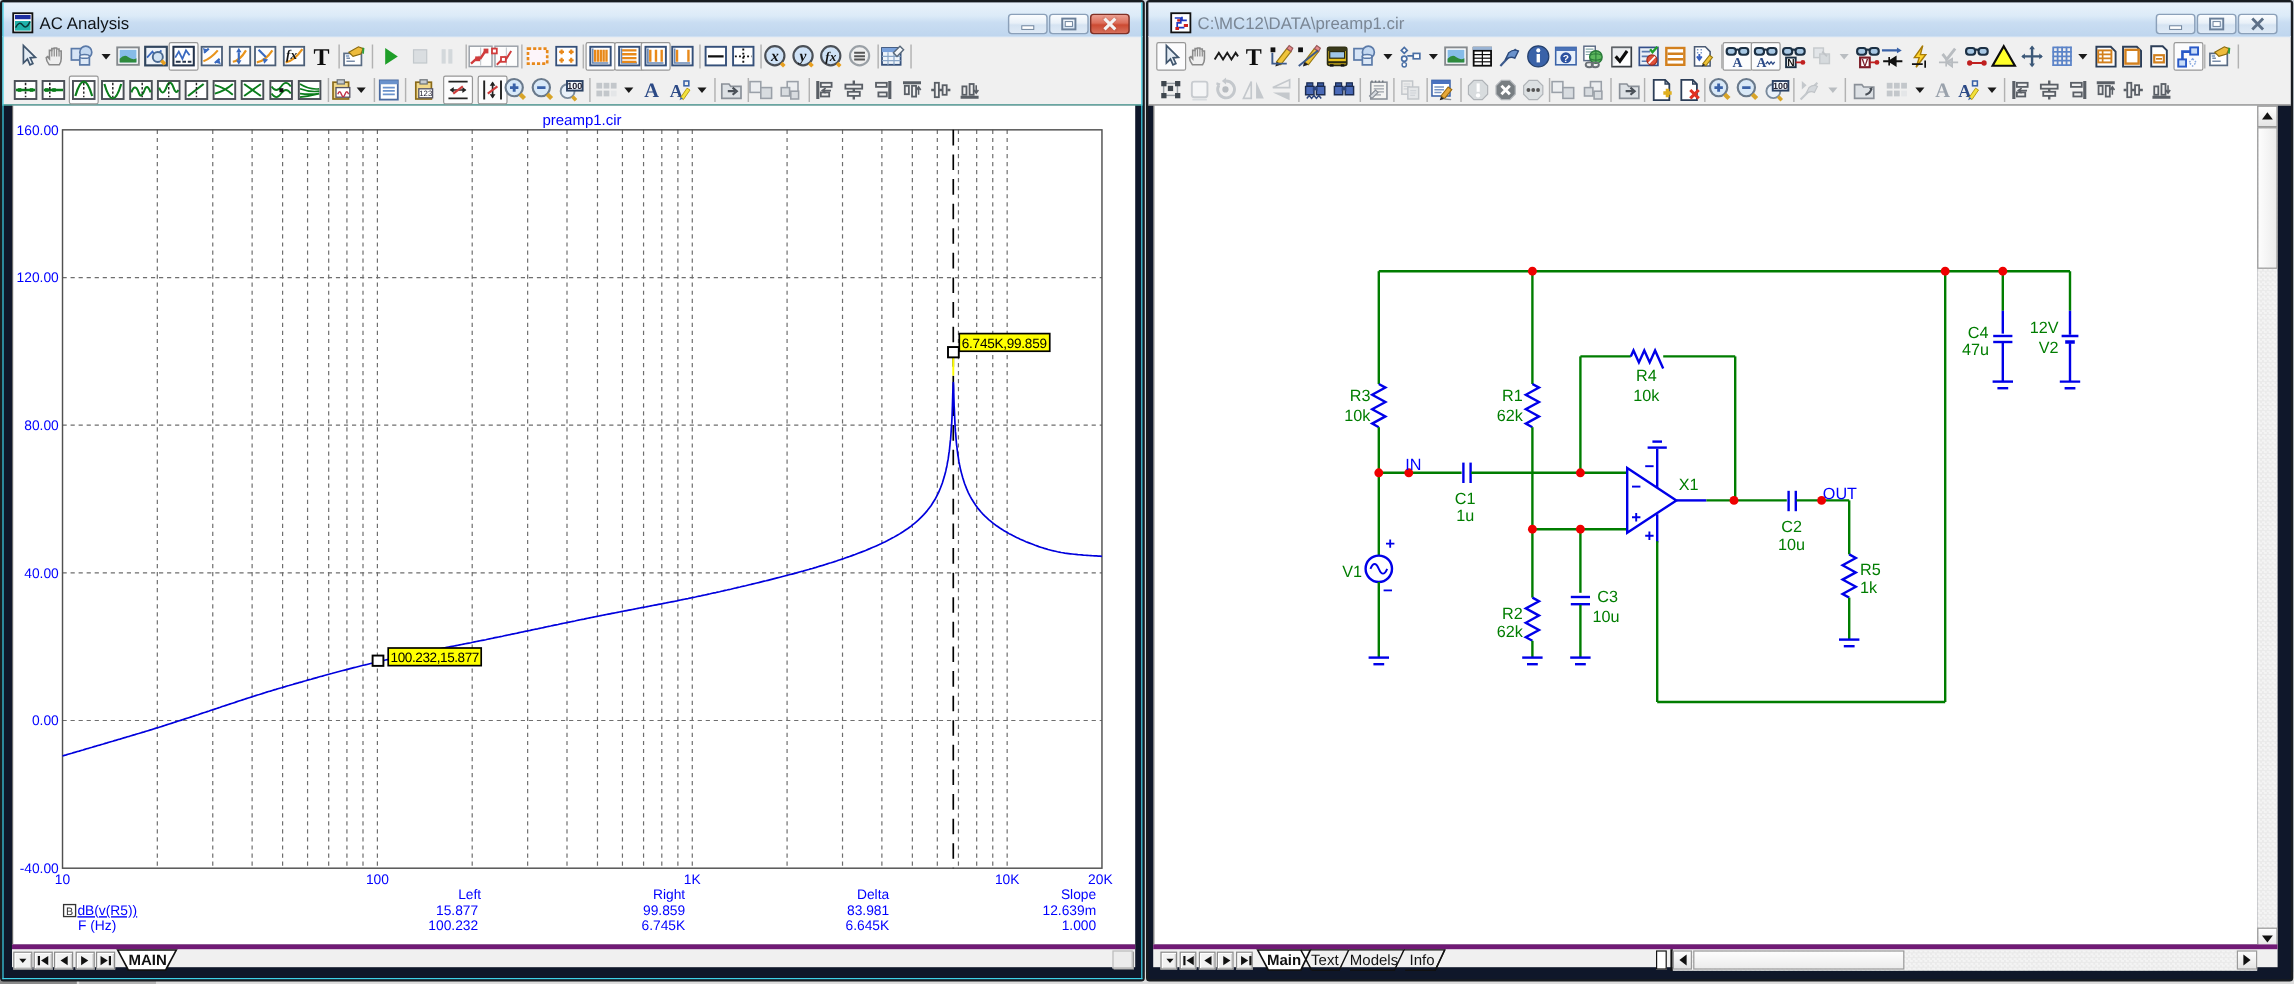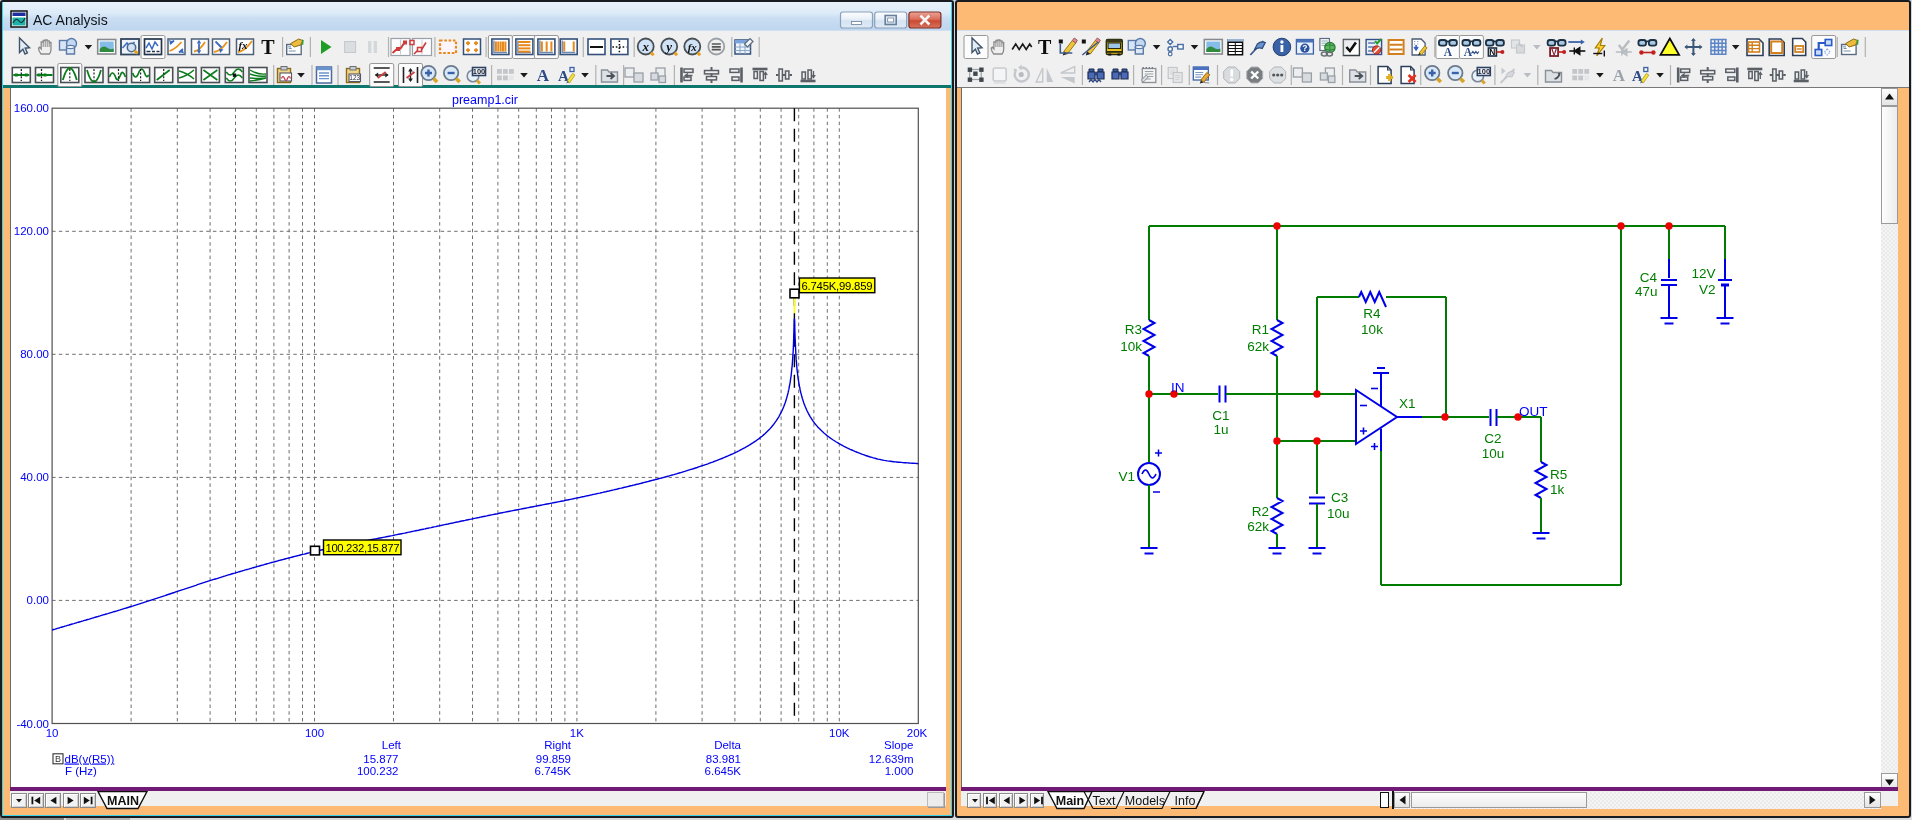--- a/index.html
+++ b/index.html
@@ -1,15 +1,15 @@
 <!DOCTYPE html>
 <html><head><meta charset="utf-8"><style>
 *{margin:0;padding:0;box-sizing:border-box}
 html,body{width:1912px;height:820px;overflow:hidden;background:#cfd6de;font-family:"Liberation Sans",sans-serif}
-.win{position:absolute;border:2px solid #181c20;border-radius:3px;background:#fdba74}
+.win{position:absolute;border:2px solid #181c20;border-radius:3px;background:#0f172a}
 .titlebar{position:absolute;left:0;top:0;right:0;height:28px;background:linear-gradient(#e9f1fa 0%,#dcebf8 40%,#c9ddf2 60%,#bfd6ee 100%)}
 .tbar{position:absolute;background:#f0f0f0;border-top:1px solid #cfe0f2}
 .client{position:absolute;background:#fff}
 .tabstrip{position:absolute;background:#f0f0f0;border-top:4px solid #701a75}
 </style></head>
 <body>
 
 <div style="position:absolute;left:0;top:810px;width:1912px;height:10px;background:#dcdcdc"></div>
 <div style="position:absolute;left:0;top:817px;width:64px;height:3px;background:#8a8a8a"></div>
 <div style="position:absolute;left:66px;top:817px;width:64px;height:3px;background:#b4b4b4"></div>
@@ -40,21 +40,21 @@
       <rect x="838.5" y="10" width="32" height="16" rx="2.5" fill="url(#gradBtn)" stroke="#8ba0b9" stroke-width="1.2"></rect>
         <rect x="849.5" y="19.5" width="10" height="3" fill="#fff" stroke="#6a7f99" stroke-width="0.8"></rect>
         <rect x="872.7" y="10" width="32" height="16" rx="2.5" fill="url(#gradBtn)" stroke="#8ba0b9" stroke-width="1.2"></rect>
         <rect x="883.2" y="13.5" width="11" height="9" fill="none" stroke="#6a7f99" stroke-width="1.6"></rect>
         <rect x="885.7" y="16" width="6" height="4" fill="#fff" stroke="#6a7f99" stroke-width="0.8"></rect>
         <rect x="906.9" y="10" width="32" height="16" rx="2.5" fill="url(#gradClose)" stroke="#7e3026" stroke-width="1.2"></rect>
         <path d="M918.4,13.5 l9,9 M927.4,13.5 l-9,9" stroke="#ffffff" stroke-width="2.6"></path>
         <path d="M918.4,13.5 l9,9 M927.4,13.5 l-9,9" stroke="#00000030" stroke-width="4" stroke-linecap="round" opacity="0.25"></path>
     </svg>
   </div>
-  <div class="tbar" style="left:0px;top:28px;width:950px;height:58px;border-bottom:3px solid #0f766e">
+  <div class="tbar" style="left:0px;top:28px;width:950px;height:58px;border-bottom:1px solid #0f766e">
       <div style="position:absolute;left:-2px;top:2px">
         <svg style="position:absolute;left:0;top:0" width="954" height="58" viewBox="0 0 954 58">
           <g transform="translate(11.5,2.0)">
             <path d="M8,3 L8,17.5 L11.4,14.2 L13.5,19 L15.9,17.9 L13.7,13.2 L18,12.8 Z" fill="#e4ecf4" stroke="#41566e" stroke-width="1.4"></path>
           </g>
           <g transform="translate(34.0,2.0)">
             <path d="M7,19 q-2.5,-3 -2.5,-6 l1.2,-0.8 1.5,1.8 V7 h2 V5.5 h2 V5 h2 v0.8 h2 V7.5 h1.8 V14 q0,3 -1.6,5 Z" fill="#efefef" stroke="#8a8a8a" stroke-width="1.3"></path>
             <path d="M9.2,7 v5 M11.2,6 v6 M13.2,6.2 v5.8 M15.2,8 v4" stroke="#8a8a8a" stroke-width="1"></path>
           </g>
           <g transform="translate(56.0,2.0)">
@@ -480,20 +480,37 @@
       </svg>
     <svg style="position:absolute;left:76px;top:0px" width="120" height="19" viewBox="0 0 120 19">
       <path d="M12,0.5 L61,0.5 L52,17.5 L21,17.5 Z" fill="#fff" stroke="#111" stroke-width="1.4"></path>
       <text x="37" y="13.5" font-size="12.5" font-weight="bold" fill="#111" text-anchor="middle">MAIN</text>
     </svg>
     <div style="position:absolute;left:917px;top:1px;width:17px;height:15px;background:#ececec;border:1px solid #bbb;box-shadow:1px 1px 0 #9a9a9a"></div>
   </div>
 </div>
 
 <div class="win" style="left:955px;top:0;width:956px;height:818px">
+  <div class="titlebar">
+    <svg style="position:absolute;left:0;top:0" width="952" height="28" viewBox="0 0 952 28">
+      <rect x="19" y="9" width="16" height="16" fill="#fff" stroke="#111" stroke-width="1.5"></rect>
+      <path d="M22,13 h5 v4 h-3 v4 h6 M28,12 v3 h4" stroke="#2038c0" stroke-width="1.4" fill="none"></path>
+      <rect x="29.5" y="18" width="3.5" height="2.5" fill="#d02020"></rect>
+        <rect x="22.5" y="20.5" width="3" height="2.5" fill="#d02020"></rect>
+      <rect x="24" y="14" width="2.5" height="2" fill="#d02020"></rect>
+      <text x="41" y="22.5" font-size="14" fill="#7a8694">C:\MC12\DATA\preamp1.cir</text>
+      <rect x="840.0" y="10" width="32" height="16" rx="2.5" fill="url(#gradBtn)" stroke="#8ba0b9" stroke-width="1.2"></rect>
+        <rect x="851.0" y="19.5" width="10" height="3" fill="#fff" stroke="#6a7f99" stroke-width="0.8"></rect>
+        <rect x="874.2" y="10" width="32" height="16" rx="2.5" fill="url(#gradBtn)" stroke="#8ba0b9" stroke-width="1.2"></rect>
+        <rect x="884.7" y="13.5" width="11" height="9" fill="none" stroke="#6a7f99" stroke-width="1.6"></rect>
+        <rect x="887.2" y="16" width="6" height="4" fill="#fff" stroke="#6a7f99" stroke-width="0.8"></rect>
+        <rect x="908.4" y="10" width="32" height="16" rx="2.5" fill="url(#gradBtn)" stroke="#8ba0b9" stroke-width="1.2"></rect>
+        <path d="M919.9,13.5 l9,9 M928.9,13.5 l-9,9" stroke="#5c6f87" stroke-width="2.4"></path>
+    </svg>
+  </div>
   <div class="tbar" style="left:0px;top:28px;width:952px;height:58px;border-bottom:1px solid #787878">
       <div style="position:absolute;left:-2px;top:2px">
         <svg style="position:absolute;left:0;top:0" width="956" height="58" viewBox="0 0 956 58">
           <rect x="9.0" y="2.5" width="24" height="23" rx="1.5" fill="#fcfcfd" stroke="#979797"></rect>
           <g transform="translate(9.0,2.0)">
             <path d="M8,3 L8,17.5 L11.4,14.2 L13.5,19 L15.9,17.9 L13.7,13.2 L18,12.8 Z" fill="#e4ecf4" stroke="#41566e" stroke-width="1.4"></path>
           </g>
           <g transform="translate(31.7,2.0)">
             <path d="M7,19 q-2.5,-3 -2.5,-6 l1.2,-0.8 1.5,1.8 V7 h2 V5.5 h2 V5 h2 v0.8 h2 V7.5 h1.8 V14 q0,3 -1.6,5 Z" fill="#efefef" stroke="#8a8a8a" stroke-width="1.3"></path>
             <path d="M9.2,7 v5 M11.2,6 v6 M13.2,6.2 v5.8 M15.2,8 v4" stroke="#8a8a8a" stroke-width="1"></path>

